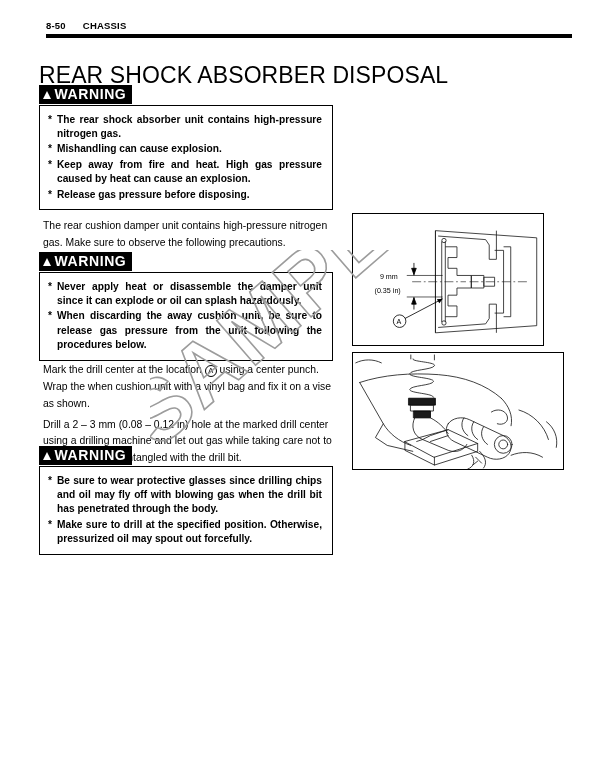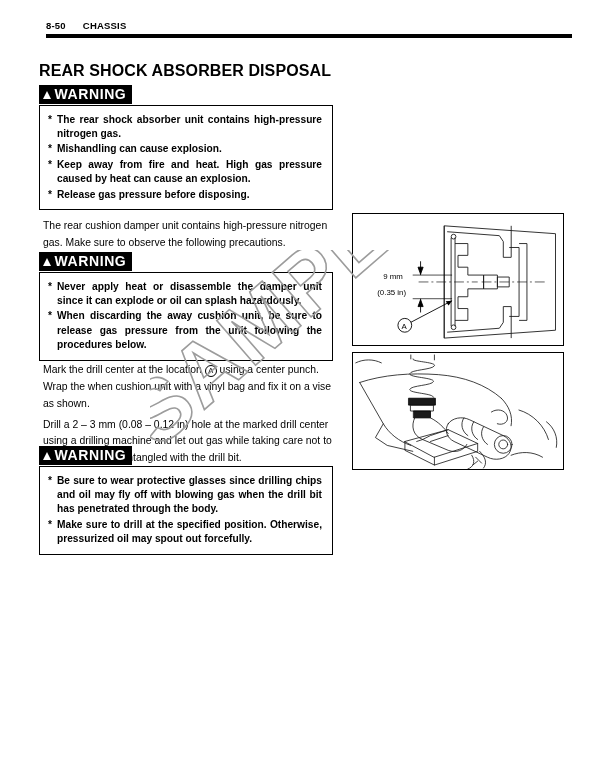--- a/index.html
+++ b/index.html
@@ -40,22 +40,22 @@
     width: 526px;
     height: 3.5px;
     background: #000000;
   }
 
   
   #doc-title {
     position: absolute;
     left: 39px;
     top: 62px;
-    font-size: 16px;
-    font-weight: bold;
+    font-size: 23px;
+    font-weight: normal;
     letter-spacing: 0.1px;
     white-space: nowrap;
   }
 
   
   .warning-badge {
     display: inline-flex;
     align-items: center;
     background: #000000;
     color: #ffffff;
@@ -137,21 +137,21 @@
   #block-warn3 .warning-box { margin-top: 1px; width: 294px; }
 
   
   .figure-panel {
     position: absolute;
     border: 1.2px solid #000000;
     background: #ffffff;
     box-sizing: border-box;
     overflow: hidden;
   }
-  #figure-1 { left: 352px; top: 213px; width: 212px; height: 133px; text-align: center; }
+  #figure-1 { left: 352px; top: 213px; width: 192px; height: 133px; text-align: center; }
   #figure-2 { left: 352px; top: 352px; width: 212px; height: 118px; }
   .figure-panel svg { display: block; width: 100%; height: 100%; }
 
   .dim-label {
     font-family: "Liberation Sans", sans-serif;
     font-size: 8px;
   }
 
   
   #watermark {

